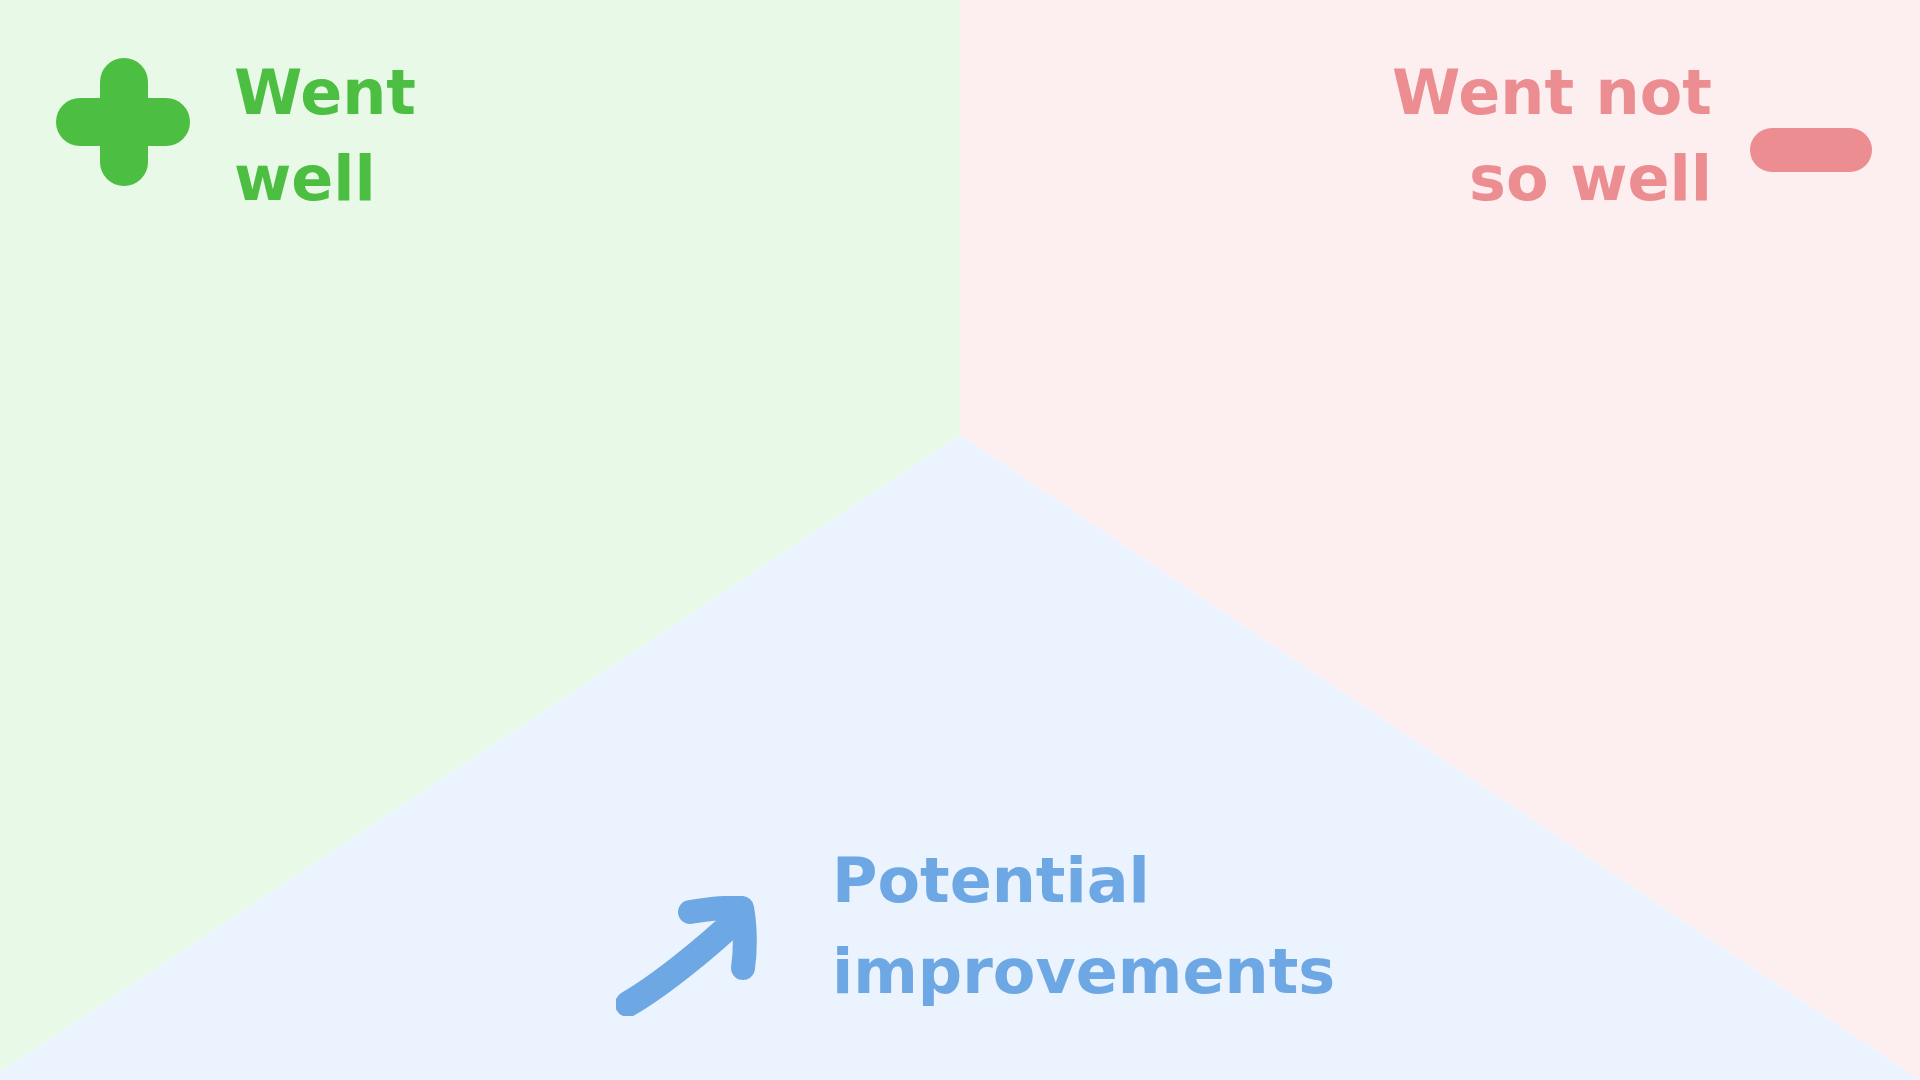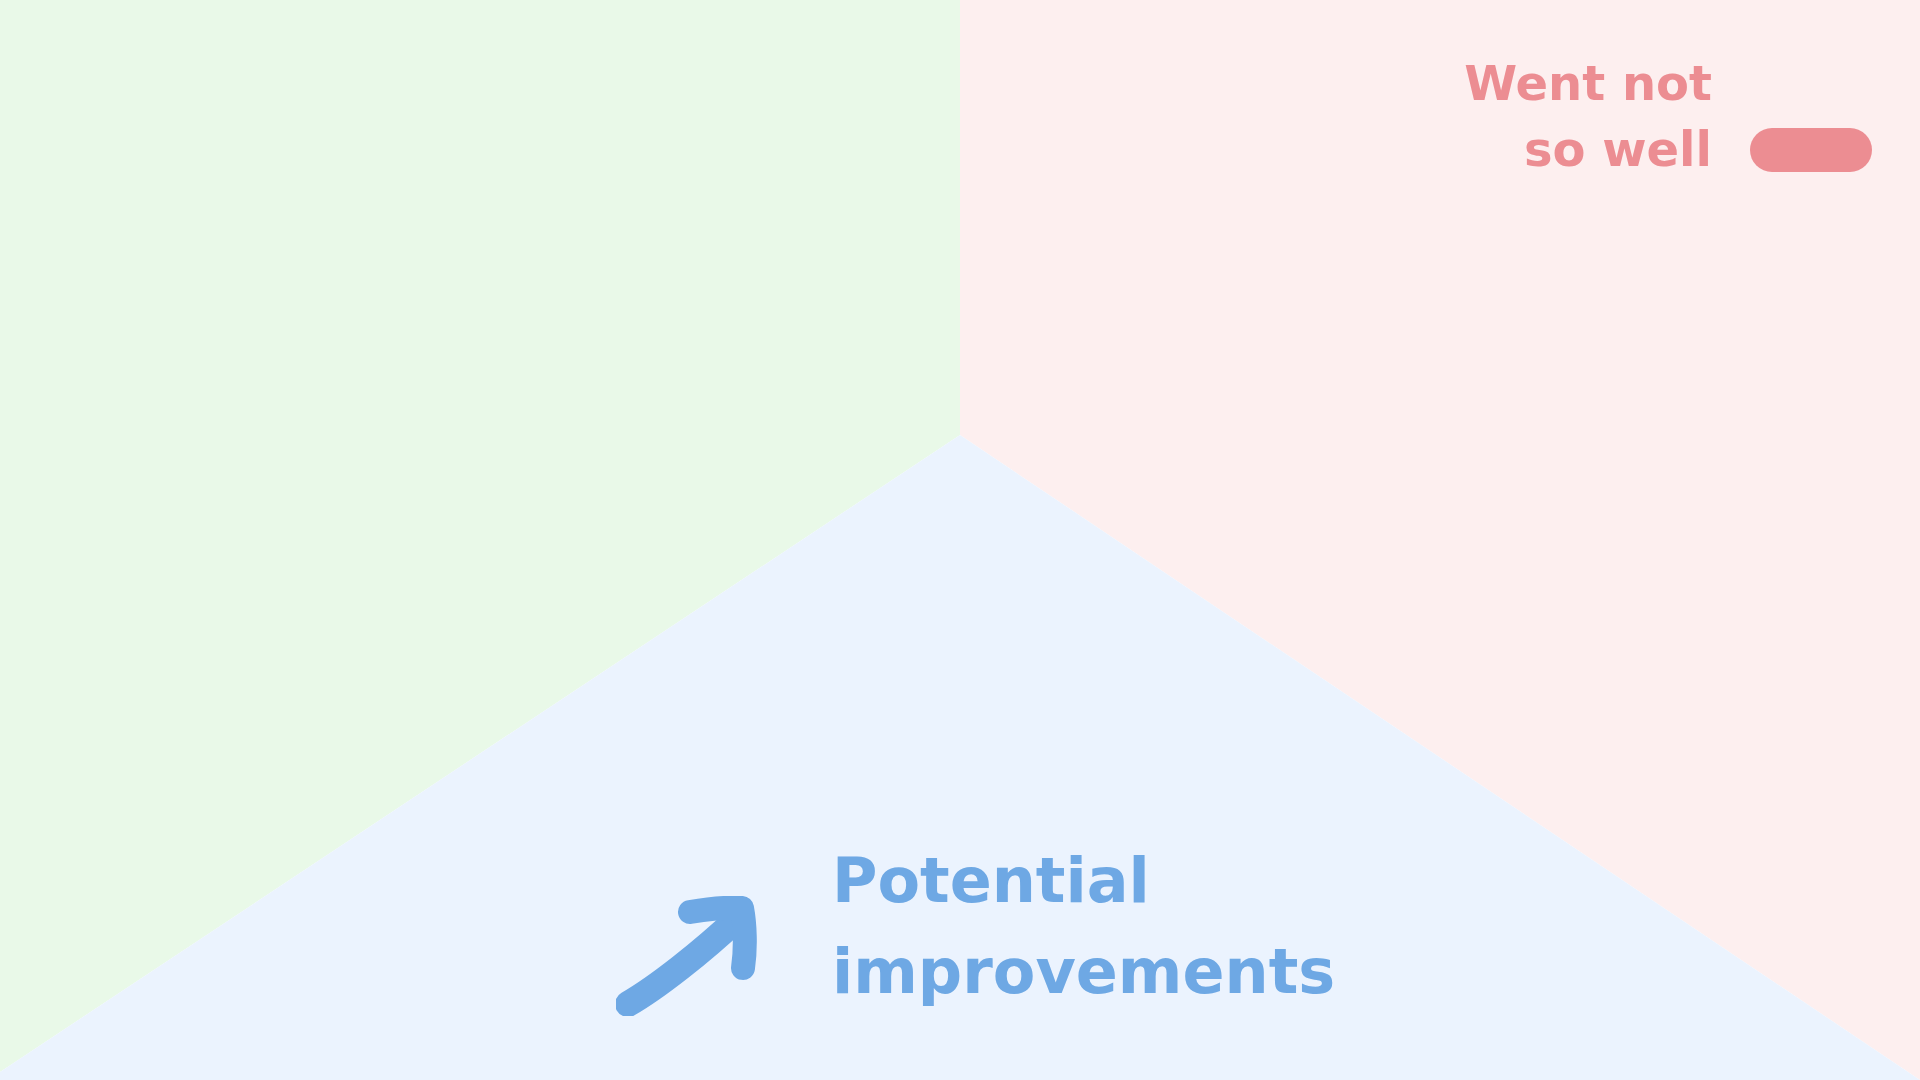--- a/index.html
+++ b/index.html
@@ -96,21 +96,21 @@
     top:46px;
     right:46px;
     display:flex;
     align-items:flex-start;
     gap:36px;
   }
 
   .label-went-not-so-well {
     color:#ec8d92;
     font-weight:700;
-    font-size:48px;
+    font-size:62px;
     line-height:1.38;
     white-space:pre-line;
     text-align:right;
     padding-top:4px;
   }
 
   .icon-minus {
     position:relative;
     width:126px;
     height:140px;
@@ -157,20 +157,30 @@
 <body>
 
 <div id="board">
 
   <div class="region region-went-well"></div>
 
   <div class="region region-went-not-so-well"></div>
 
   <div class="region region-potential-improvements"></div>
 
+  <div class="block-went-well">
+
+    <div class="icon-plus">
+      <div class="bar bar-h"></div>
+      <div class="bar bar-v"></div>
+    </div>
+
+    <div class="label-went-well">Went
+well</div>
+  </div>
 
   <div class="block-went-not-so-well">
 
     <div class="label-went-not-so-well">Went not
 so well</div>
 
     <div class="icon-minus">
       <div class="bar-h"></div>
     </div>
   </div>

